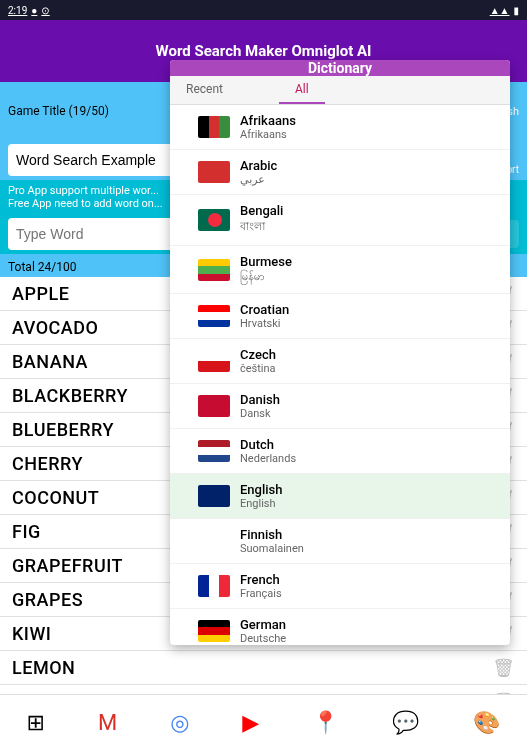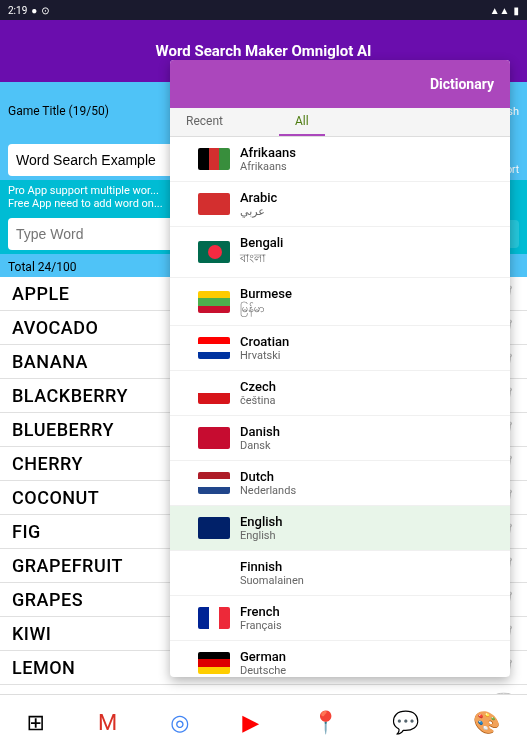--- a/index.html
+++ b/index.html
@@ -2,21 +2,21 @@
 <html><head>
   <meta charset="utf-8">
   <style>
     * { margin: 0; padding: 0; box-sizing: border-box; }
     body { width: 527px; height: 750px; font-family: 'Roboto', Arial, sans-serif; overflow: hidden; background: #e0e0e0; position: relative; }
 
     
     .status-bar {
       width: 100%; height: 20px; background: #1a1a2e;
       display: flex; align-items: center; justify-content: space-between;
-      padding: 0 8px; color: white; font-size: 10px;
+      padding: 0 8px; color: white; font-size: 10px; text-decoration: underline;
     }
     .status-left { display: flex; align-items: center; gap: 4px; }
     .status-right { display: flex; align-items: center; gap: 4px; }
 
     
     .header {
       width: 100%; background: #6a0dad; padding: 22px 0;
       text-align: center; color: white; font-size: 15px; font-weight: bold;
     }
 
@@ -94,30 +94,30 @@
     .nav-icon { font-size: 22px; cursor: pointer; }
 
     
     .dictionary-overlay {
       position: absolute; top: 60px; left: 170px;
       width: 340px; background: white; border-radius: 4px;
       box-shadow: 0 4px 12px rgba(0,0,0,0.3); z-index: 100;
       max-height: 620px; overflow: hidden;
     }
     .dict-header {
-      background: #ab47bc; color: white; text-align: right;
-      padding: 16px; font-size: 14px; font-weight: bold;
+      background: #ab47bc; color: white; text-align: center;
+      padding: 0; font-size: 14px; font-weight: bold;
     }
     .dict-tabs {
       display: flex; background: #f5f5f5; border-bottom: 1px solid #ddd; gap: 40px;
     }
     .dict-tab {
       padding: 6px 16px; font-size: 12px; cursor: pointer; color: #666;
     }
-    .dict-tab.active { color: #4d7c0f; border-bottom: 2px solid #ab47bc; }
+    .dict-tab.active { color: #be185d; border-bottom: 2px solid #ab47bc; }
     .dict-list { overflow-y: auto; max-height: 540px; }
     .dict-item {
       display: flex; align-items: center; padding: 8px 28px;
       border-bottom: 1px solid #f0f0f0; cursor: pointer;
     }
     .dict-flag { width: 32px; height: 22px; margin-right: 10px; flex-shrink: 0; position: relative; overflow: hidden; border-radius: 2px; }
     .dict-lang-name { font-size: 13px; font-weight: 500; color: #000; }
     .dict-lang-native { font-size: 11px; color: #666; }
     .dict-selected { background: #e8f5e9; }
 

